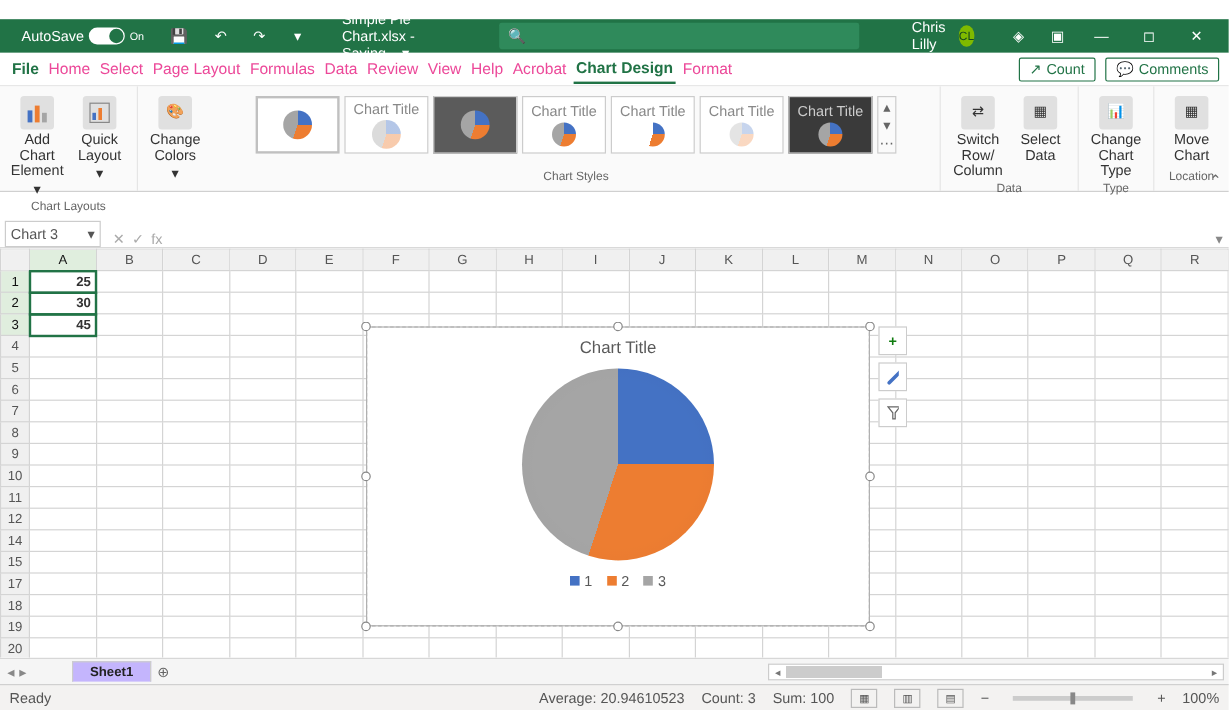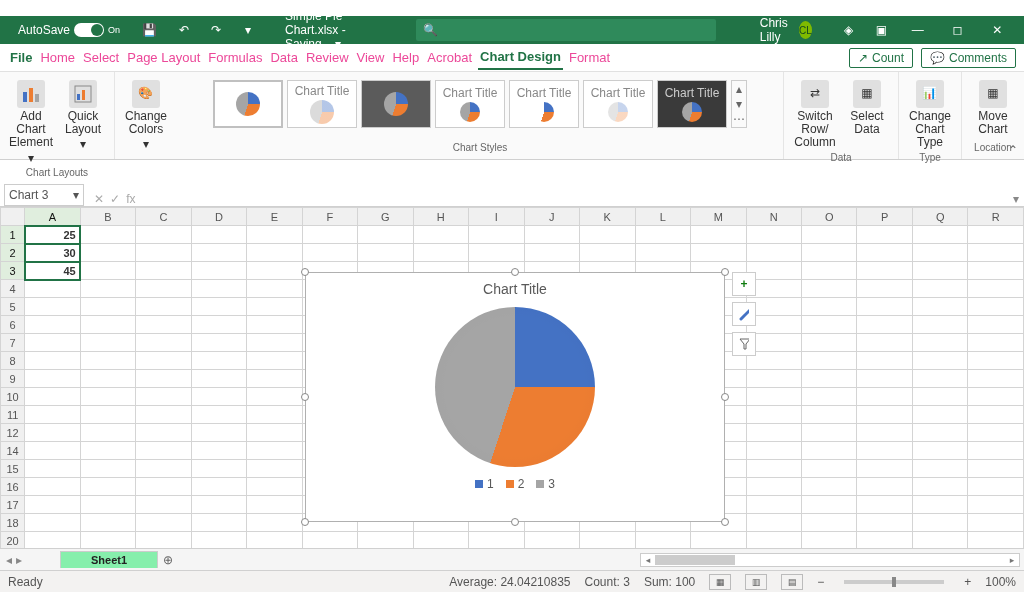--- a/index.html
+++ b/index.html
@@ -84,21 +84,21 @@
   .pie::after{content:"";position:absolute;inset:0;border-radius:50%;background:radial-gradient(circle at 50% 50%, rgba(255,255,255,0) 60%, rgba(0,0,0,0.04) 100%);}
   .legend{display:flex;gap:12px;justify-content:center;margin-top:10px;font-size:10px;color:#595959;}
   .legend span{display:flex;align-items:center;gap:4px;}
   .sw{width:8px;height:8px;}
   .chart-side{position:absolute;left:732px;top:65px;display:flex;flex-direction:column;gap:6px;}
   .chart-side button{width:24px;height:24px;background:#fff;border:1px solid #ccc;display:flex;align-items:center;justify-content:center;color:#555;}
 
   
   .sheettabs{height:22px;border-top:1px solid var(--grey-border);display:flex;align-items:center;background:#f5f5f5;}
   .st-nav{width:60px;display:flex;gap:4px;padding:0 6px;color:#888;}
-  .st-tab{padding:2px 30px;background:#86efac;border:1px solid #ccc;border-bottom:none;font-size:11px;font-weight:600;color:#222;}
+  .st-tab{padding:2px 14px;background:#c4b5fd;border:1px solid #ccc;border-bottom:none;font-size:11px;font-weight:600;color:#222;}
   .st-add{width:20px;text-align:center;color:#666;}
   .hscroll{flex:1;display:flex;align-items:center;justify-content:flex-end;}
   .hscrollbar{width:380px;height:14px;border:1px solid #ccc;background:#fff;margin:0 4px;position:relative;display:flex;align-items:center;}
   .hscrollbar .thumb{position:absolute;left:14px;width:80px;top:1px;bottom:1px;background:#ccc;}
   .sbtn{width:14px;height:14px;display:flex;align-items:center;justify-content:center;color:#777;font-size:9px;}
 
   
   .status{height:22px;background:#f3f2f1;border-top:1px solid var(--grey-border);display:flex;align-items:center;padding:0 8px;font-size:11px;color:#555;gap:14px;}
   .status .spacer{flex:1;}
   .viewbtn{width:22px;height:16px;border:1px solid #bbb;display:flex;align-items:center;justify-content:center;font-size:9px;}
@@ -605,41 +605,20 @@
           <td class=" "></td>
           <td class=" "></td>
           <td class=" "></td>
           <td class=" "></td>
           <td class=" "></td>
           <td class=" "></td>
           <td class=" "></td>
           <td class=" "></td>
         </tr>
         <tr>
-          <td class="rowhdr ">16</td>
-          <td class=" "></td>
-          <td class=" "></td>
-          <td class=" "></td>
-          <td class=" "></td>
-          <td class=" "></td>
-          <td class=" "></td>
-          <td class=" "></td>
-          <td class=" "></td>
-          <td class=" "></td>
-          <td class=" "></td>
-          <td class=" "></td>
-          <td class=" "></td>
-          <td class=" "></td>
-          <td class=" "></td>
-          <td class=" "></td>
-          <td class=" "></td>
-          <td class=" "></td>
-          <td class=" "></td>
-        </tr>
-        <tr>
           <td class="rowhdr ">17</td>
           <td class=" "></td>
           <td class=" "></td>
           <td class=" "></td>
           <td class=" "></td>
           <td class=" "></td>
           <td class=" "></td>
           <td class=" "></td>
           <td class=" "></td>
           <td class=" "></td>
@@ -648,20 +627,41 @@
           <td class=" "></td>
           <td class=" "></td>
           <td class=" "></td>
           <td class=" "></td>
           <td class=" "></td>
           <td class=" "></td>
           <td class=" "></td>
         </tr>
         <tr>
           <td class="rowhdr ">18</td>
+          <td class=" "></td>
+          <td class=" "></td>
+          <td class=" "></td>
+          <td class=" "></td>
+          <td class=" "></td>
+          <td class=" "></td>
+          <td class=" "></td>
+          <td class=" "></td>
+          <td class=" "></td>
+          <td class=" "></td>
+          <td class=" "></td>
+          <td class=" "></td>
+          <td class=" "></td>
+          <td class=" "></td>
+          <td class=" "></td>
+          <td class=" "></td>
+          <td class=" "></td>
+          <td class=" "></td>
+        </tr>
+        <tr>
+          <td class="rowhdr ">19</td>
           <td class=" "></td>
           <td class=" "></td>
           <td class=" "></td>
           <td class=" "></td>
           <td class=" "></td>
           <td class=" "></td>
           <td class=" "></td>
           <td class=" "></td>
           <td class=" "></td>
           <td class=" "></td>
@@ -772,21 +772,21 @@
       <div class="sbtn">◂</div>
       <div class="thumb"></div>
       <div class="sbtn" style="margin-left:auto">▸</div>
     </div>
   </div>
 </div>
 
 <div class="status">
   <span>Ready</span>
   <div class="spacer"></div>
-  <span><span>Average:</span> <span>24.04210835</span></span>
+  <span><span>Average:</span> <span>20.94610523</span></span>
   <span><span>Count:</span> <span>3</span></span>
   <span><span>Sum:</span> <span>100</span></span>
   <div class="viewbtn">▦</div>
   <div class="viewbtn">▥</div>
   <div class="viewbtn">▤</div>
   <span>−</span>
   <div class="zoom-slider"></div>
   <span>+</span>
   <span>100%</span>
 </div>

